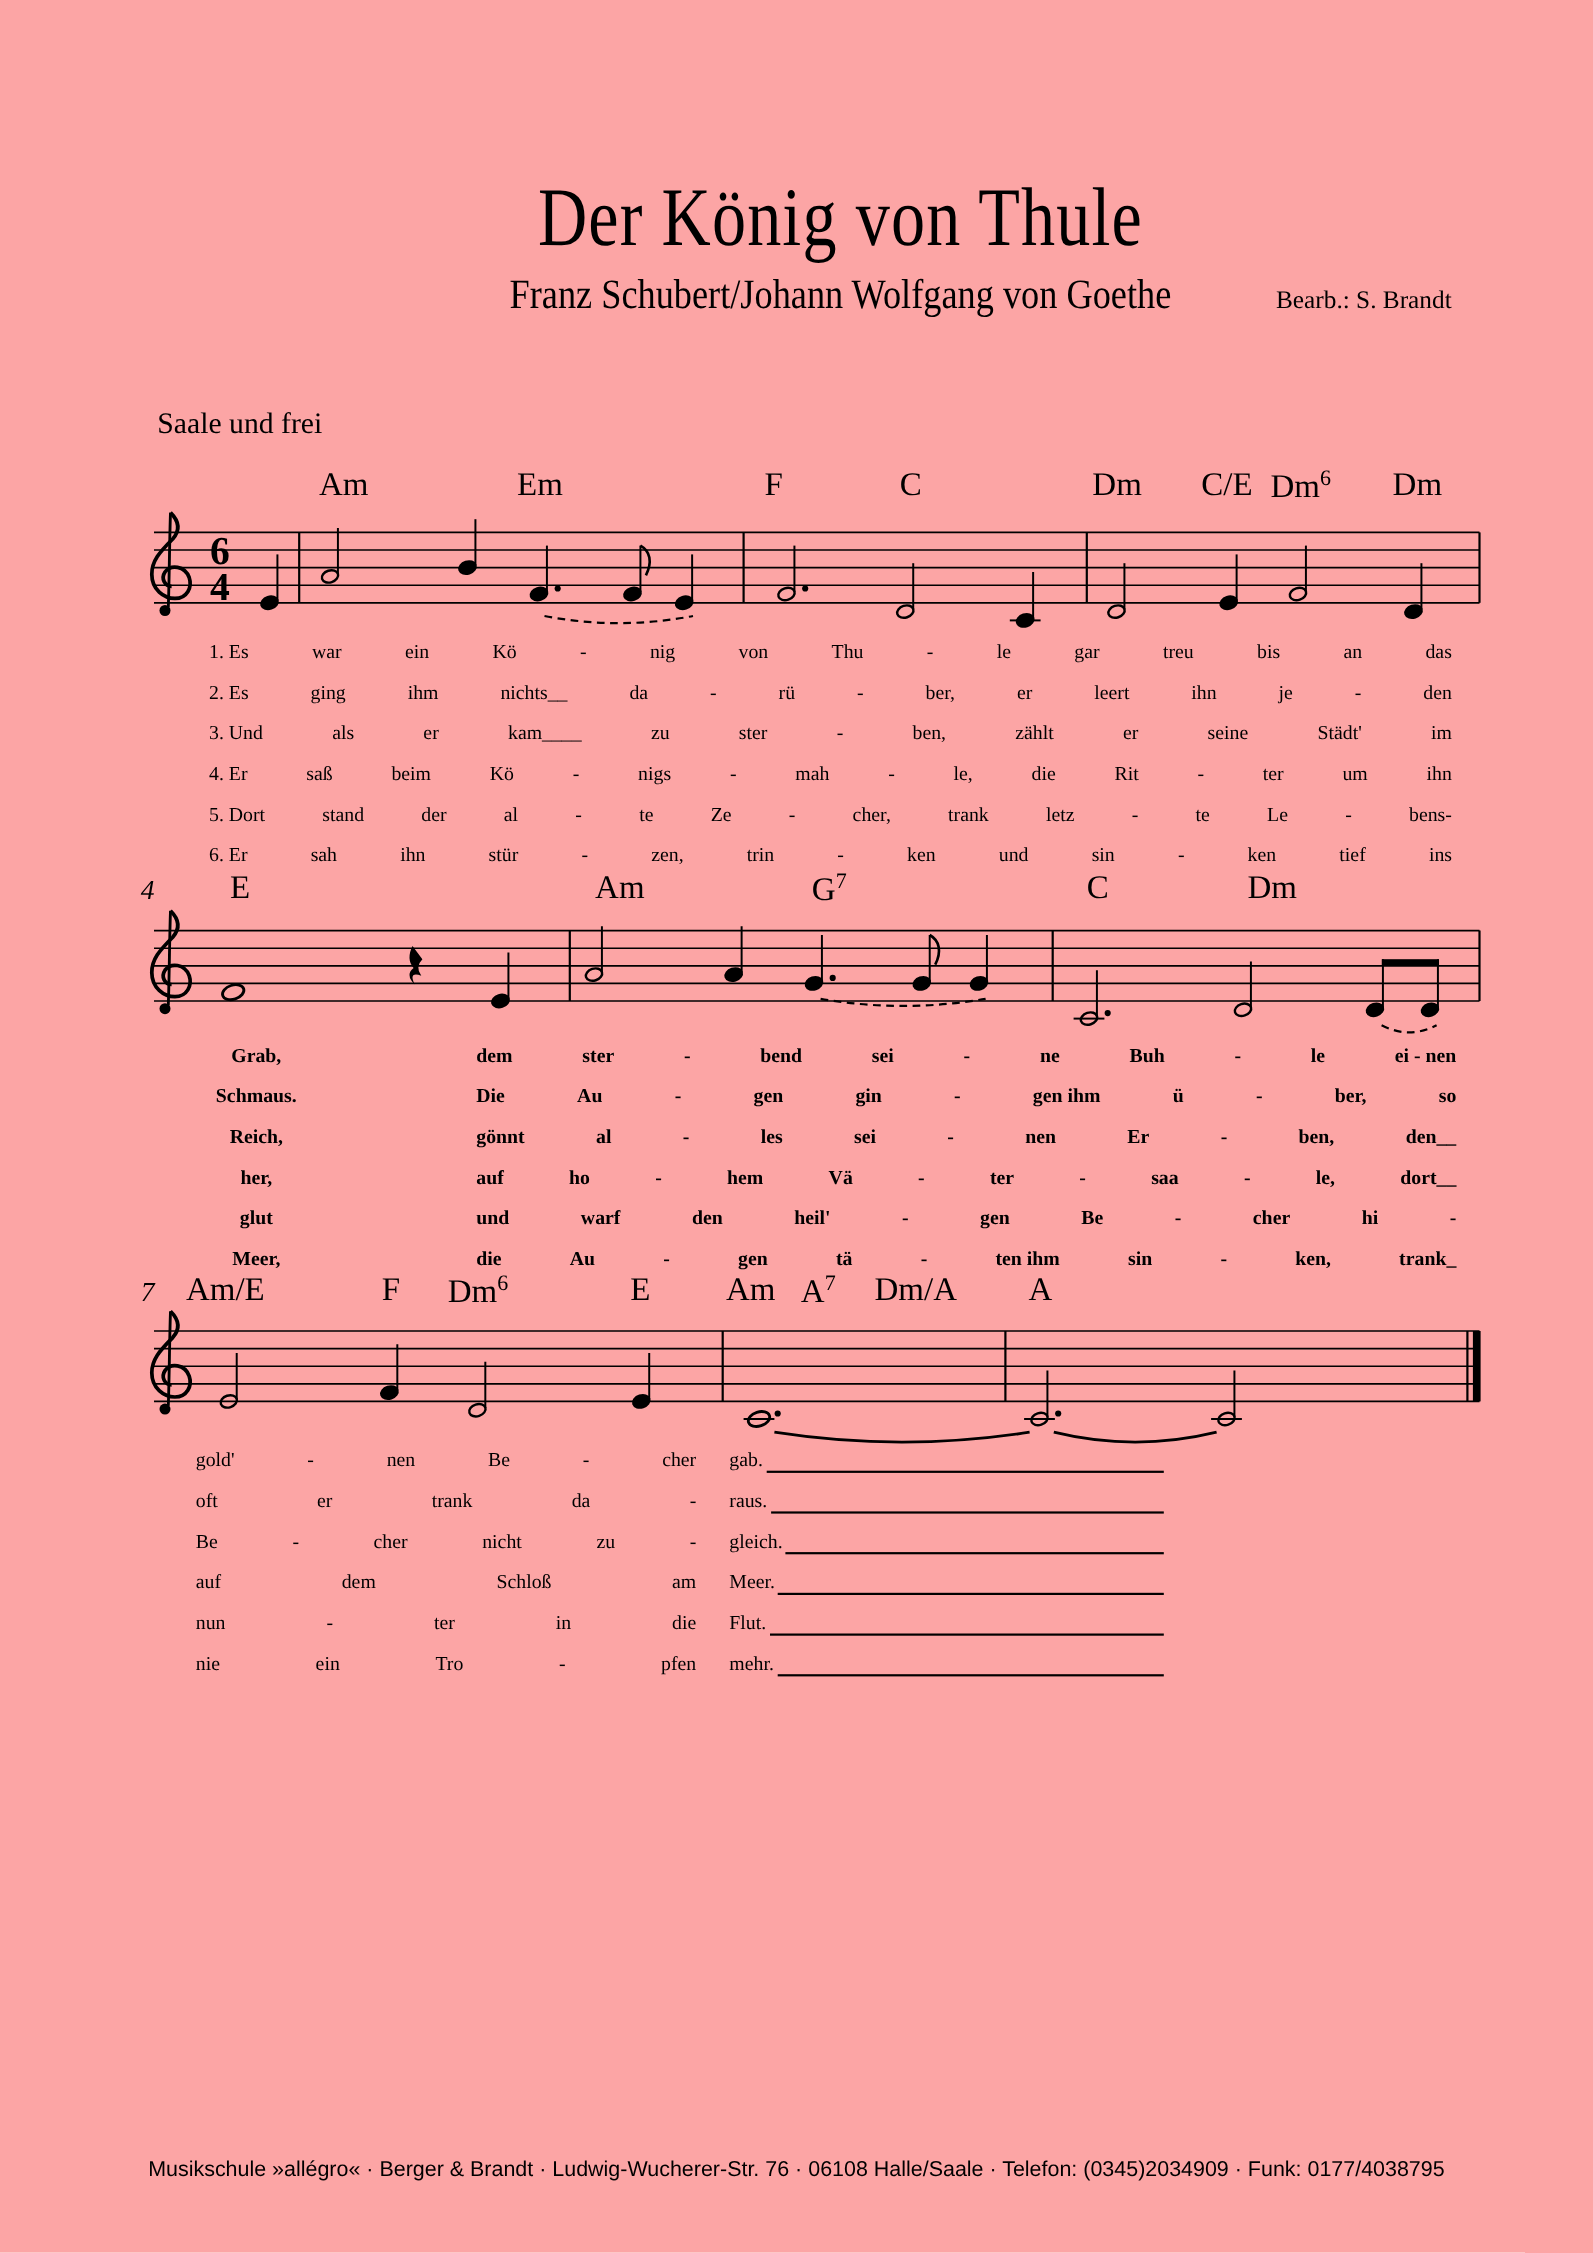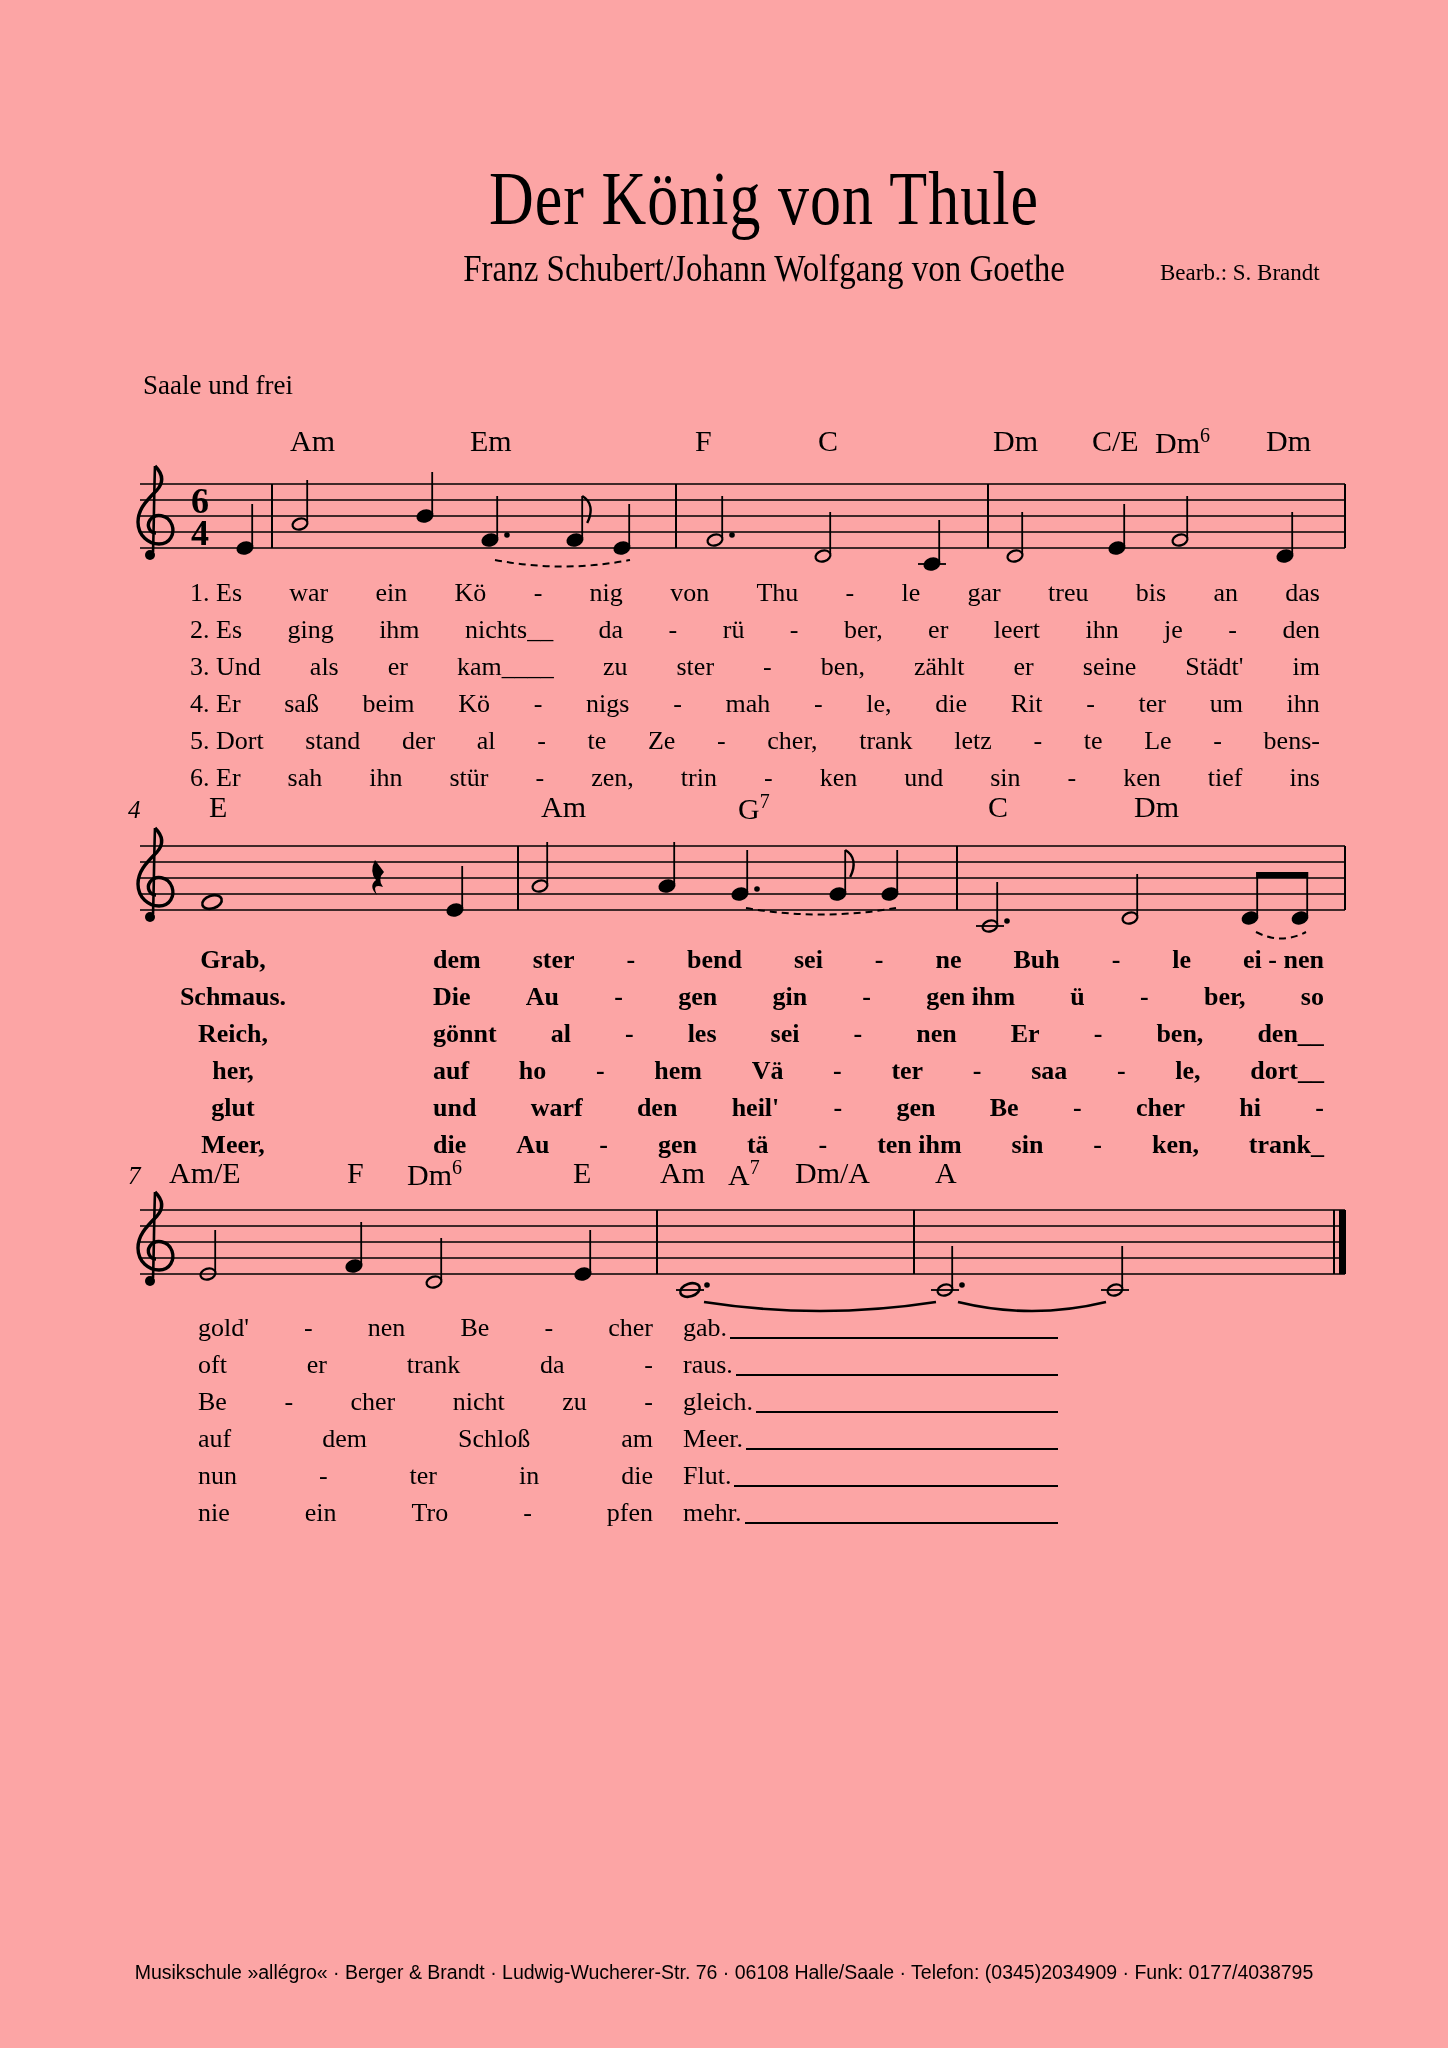--- a/index.html
+++ b/index.html
@@ -8,29 +8,29 @@
   .titleband{position:absolute;left:80px;width:1368px;text-align:center;}
   .title{top:156px;font-size:62px;letter-spacing:1px;transform:scaleY(1.22);transform-origin:top center;
          font-family:"Liberation Serif",serif;}
   .composer{top:248px;font-size:33px;transform:scaleY(1.15);transform-origin:top center;}
   .arranger{position:absolute;left:1160px;top:260px;font-family:Liberation Serif, serif;font-size:23px;}
   .tempo{position:absolute;left:143px;top:370px;font-size:27px;}
   .measure-num{position:absolute;left:128px;font-style:italic;font-size:25px;}
   .chordrow{position:absolute;left:0;width:1448px;height:40px;}
   .chord{position:absolute;top:0;font-size:30px;white-space:nowrap;}
   .chord sup{font-size:20px;}
-  .lyrblock{position:absolute;font-size:26px;line-height:37px;}
+  .lyrblock{position:absolute;font-size:18px;line-height:37px;}
   .lyr-line{display:flex;justify-content:space-between;height:37px;white-space:nowrap;}
   .lyr1{left:190px;width:1130px;}
   .lyr2{left:178px;width:1146px;}
   .l2-line{display:flex;height:37px;white-space:nowrap;font-weight:bold;}
   .l2-first{width:110px;text-align:center;flex:none;}
   .l2-rest{flex:1;margin-left:145px;display:flex;justify-content:space-between;}
   .lyr3{left:178px;width:880px;}
-  .l3-line{display:flex;height:37px;white-space:nowrap;margin-left:20px;}
+  .l3-line{display:flex;height:37px;white-space:nowrap;}
   .l3-tokens{width:455px;display:flex;justify-content:space-between;}
   .l3-final{margin-left:30px;}
   .l3-ext{flex:1;border-bottom:2px solid #000;margin:0 0 7px 3px;}
   .footer{position:absolute;top:1961px;left:0;width:1448px;text-align:center;
           font-family:"Liberation Sans",sans-serif;font-size:19.5px;}
   svg.staff{position:absolute;left:0;pointer-events:none;}
 </style>
 </head>
 <body>
 

